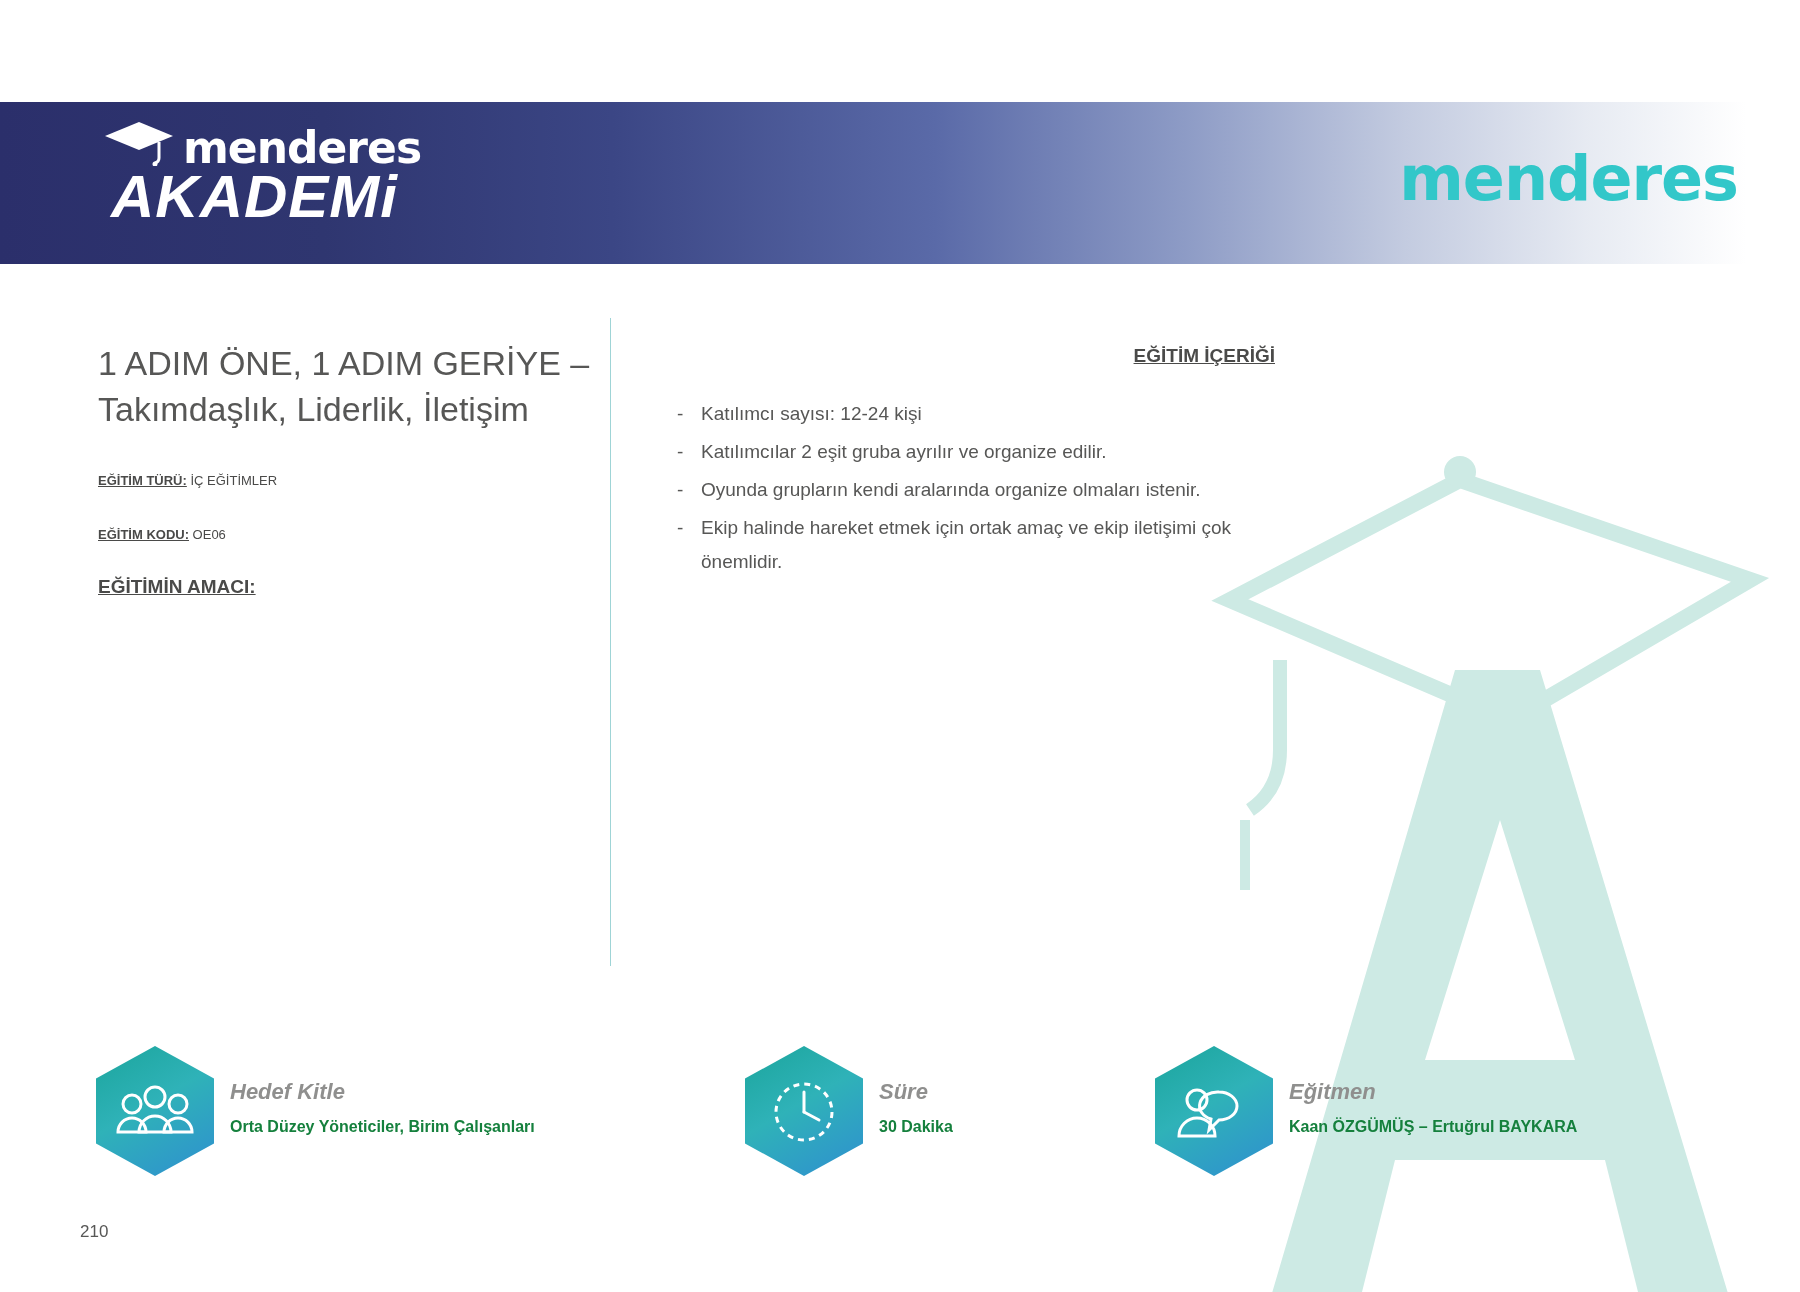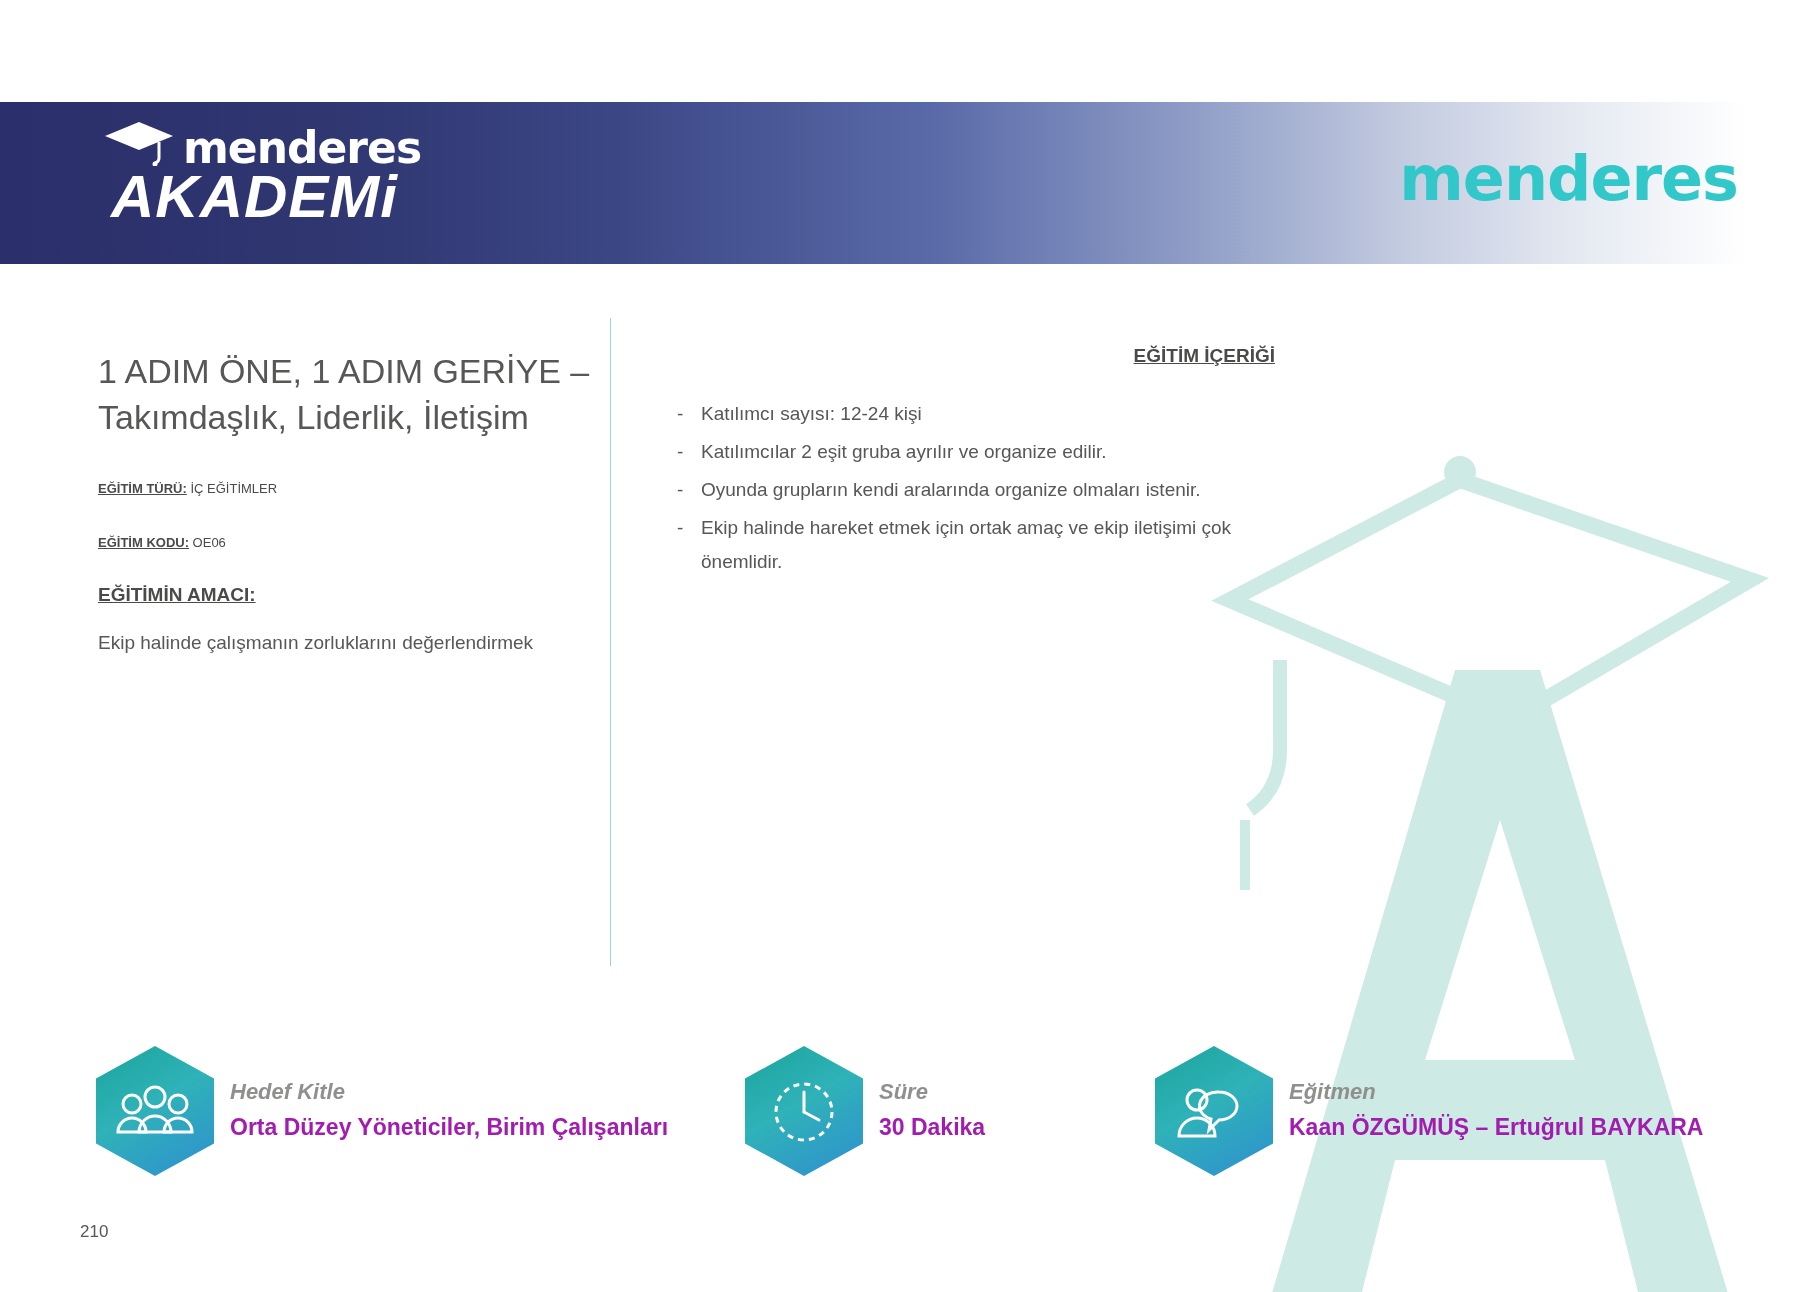--- a/index.html
+++ b/index.html
@@ -94,21 +94,21 @@
     position: absolute;
     left: 98px;
     top: 340px;
     width: 500px;
   }
   .course-title {
     font-size: 34px;
     line-height: 46px;
     color: #575756;
     font-weight: normal;
-    margin: 8px 0 36px 0;
+    margin: 0 0 36px 0;
   }
   .meta-row {
     font-size: 13px;
     color: #4a4a49;
     margin-bottom: 28px;
     line-height: 26px;
   }
   .meta-label {
     font-weight: bold;
     text-decoration: underline;
@@ -206,23 +206,23 @@
     margin-left: 16px;
   }
   .badge-caption {
     font-size: 22px;
     font-style: italic;
     font-weight: bold;
     color: #8f8f8e;
     margin-bottom: 6px;
   }
   .badge-value {
-    font-size: 23px;
-    font-weight: bold;
-    color: #a21caf;
+    font-size: 16px;
+    font-weight: bold;
+    color: #15803d;
     line-height: 32px;
   }
 
   .page-number {
     position: absolute;
     left: 80px;
     top: 1222px;
     font-size: 17px;
     color: #575756;
   }
@@ -262,21 +262,20 @@
 
   <div class="meta-row">
     <span class="meta-label">EĞİTİM TÜRÜ:</span><span class="meta-value"> İÇ EĞİTİMLER</span>
   </div>
 
   <div class="meta-row">
     <span class="meta-label">EĞİTİM KODU:</span><span class="meta-value"> OE06</span>
   </div>
 
   <div class="amac-label">EĞİTİMİN AMACI:</div>
-  <div class="amac-text">Ekip halinde çalışmanın zorluklarını değerlendirmek</div>
 </div>
 
 <div class="divider"></div>
 
 <div class="right-col">
   <div class="content-heading">EĞİTİM İÇERİĞİ</div>
   <ul class="bullet-list">
     <li>Katılımcı sayısı: 12-24 kişi</li>
     <li>Katılımcılar 2 eşit gruba ayrılır ve organize edilir.</li>
     <li>Oyunda grupların kendi aralarında organize olmaları istenir.</li>

